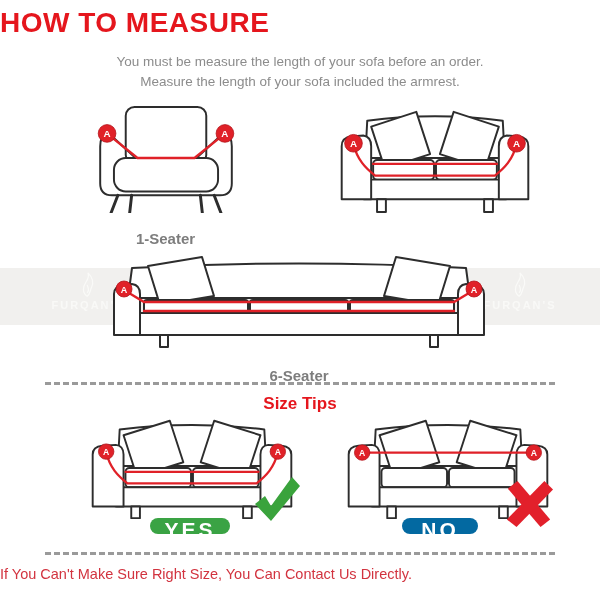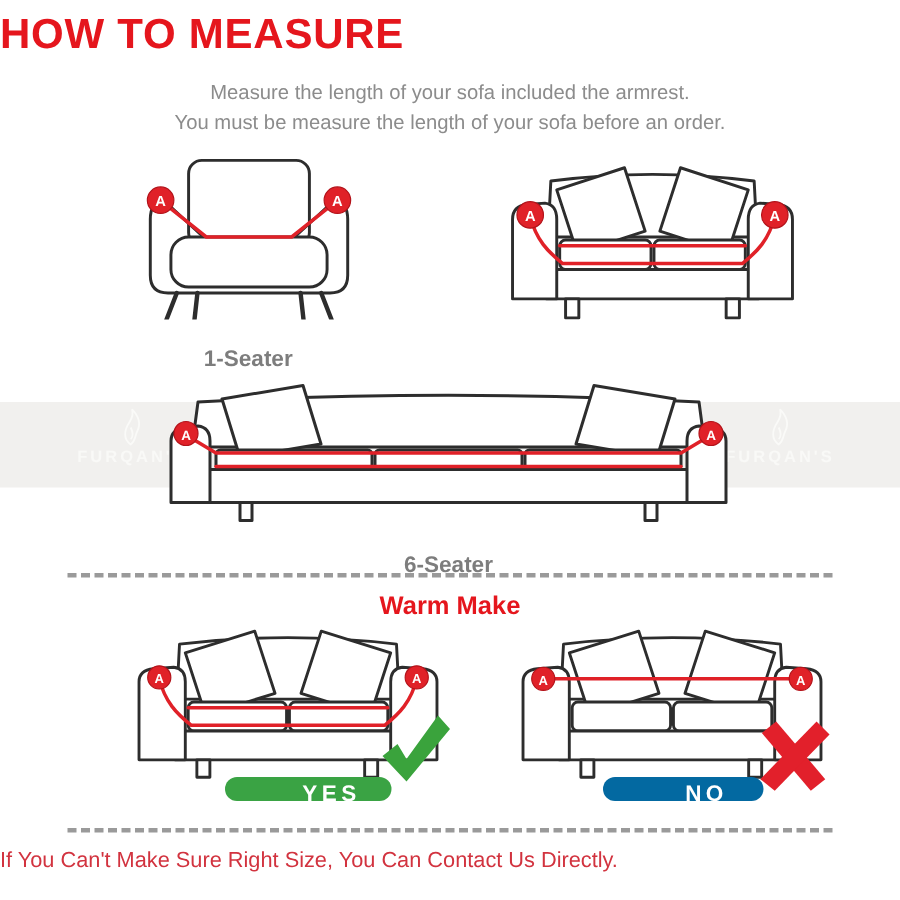--- a/index.html
+++ b/index.html
@@ -22,39 +22,39 @@
   .sketch{stroke:#2d2d2d;stroke-width:2;fill:#ffffff;stroke-linejoin:round;stroke-linecap:round;}
   .sketch-open{stroke:#2d2d2d;stroke-width:2;fill:none;stroke-linejoin:round;stroke-linecap:round;}
   .measure{stroke:#e02128;stroke-width:2.4;fill:none;stroke-linecap:round;}
   .marker{fill:#e02128;stroke:#b3131a;stroke-width:.8;}
   .marker-a{fill:#ffffff;font-size:10px;font-weight:bold;text-anchor:middle;font-family:"Liberation Sans",sans-serif;}
 
   .divider{position:absolute;left:45px;right:45px;border-top:3px dashed #9a9a9a;z-index:1;}
   .warm-heading{position:absolute;top:394px;left:0;width:100%;text-align:center;
                 font-size:17px;font-weight:bold;color:#e5161d;z-index:1;}
 
-  .pill{position:absolute;border-radius:13px;color:#fff;font-weight:bold;font-size:15px;
-        letter-spacing:3px;text-align:center;line-height:24px;height:16px;z-index:2;padding-left:31px;}
+  .pill{position:absolute;border-radius:13px;color:#fff;font-weight:bold;font-size:21px;
+        letter-spacing:3px;text-align:center;line-height:24px;height:16px;z-index:2;}
   .pill-yes{background:#3aa344;width:80px;left:78px;top:104px;}
   .pill-no{background:#0369a1;width:76px;left:74px;top:104px;}
 
   .verdict-icon{position:absolute;z-index:2;}
 
   .footer{position:absolute;top:566px;left:0;width:100%;text-align:left;
           font-size:14.5px;color:#d2333f;z-index:1;}
 </style>
 </head>
 <body>
 
 <div id="canvas">
 
   <div class="title">HOW TO MEASURE</div>
   <div class="subtitle">
+    <div>You must be measure the length of your sofa before an order.</div>
     <div>Measure the length of your sofa included the armrest.</div>
-    <div>You must be measure the length of your sofa before an order.</div>
   </div>
 
   <div class="band">
     <div class="wm" style="left:40px;">
       <svg width="26" height="26" viewBox="0 0 20 30">
         <path d="M9,28 C3,24 4,17 8,11 C10,8 11,4 10,1 C15,6 17,12 14,18 C12,22 13,25 9,28 Z M9,24 C12,21 10,17 9,15" fill="none" stroke="#fafaf8" stroke-width="1.4"></path>
       </svg>
       <div class="wm-text">FURQAN'S</div>
     </div>
     <div class="wm" style="left:184px;">
@@ -149,21 +149,21 @@
       <line class="measure" x1="40" y1="59" x2="350" y2="59"></line>
       <circle class="marker" cx="20" cy="37" r="8"></circle>
       <text class="marker-a" x="20" y="41" style="font-size:9px">A</text>
       <circle class="marker" cx="370" cy="37" r="8"></circle>
       <text class="marker-a" x="370" y="41" style="font-size:9px">A</text>
     </svg>
     <div class="fig-label">6-Seater</div>
   </div>
 
   <div class="divider" style="top:382px;"></div>
-  <div class="warm-heading">Warm Make</div>
+  <div class="warm-heading">Size Tips</div>
 
   <div class="fig" style="left:72px;top:414px;width:240px;">
     <svg width="230" height="108" viewBox="0 0 230 112">
       <use href="#loveseat"></use>
       <path class="measure" d="M26,40 C30,56 38,64 48,72 L182,72 C192,64 200,56 204,40"></path>
       <line class="measure" x1="46" y1="60" x2="184" y2="60"></line>
       <circle class="marker" cx="26" cy="39" r="8"></circle>
       <text class="marker-a" x="26" y="43" style="font-size:9px">A</text>
       <circle class="marker" cx="204" cy="39" r="8"></circle>
       <text class="marker-a" x="204" y="43" style="font-size:9px">A</text>

